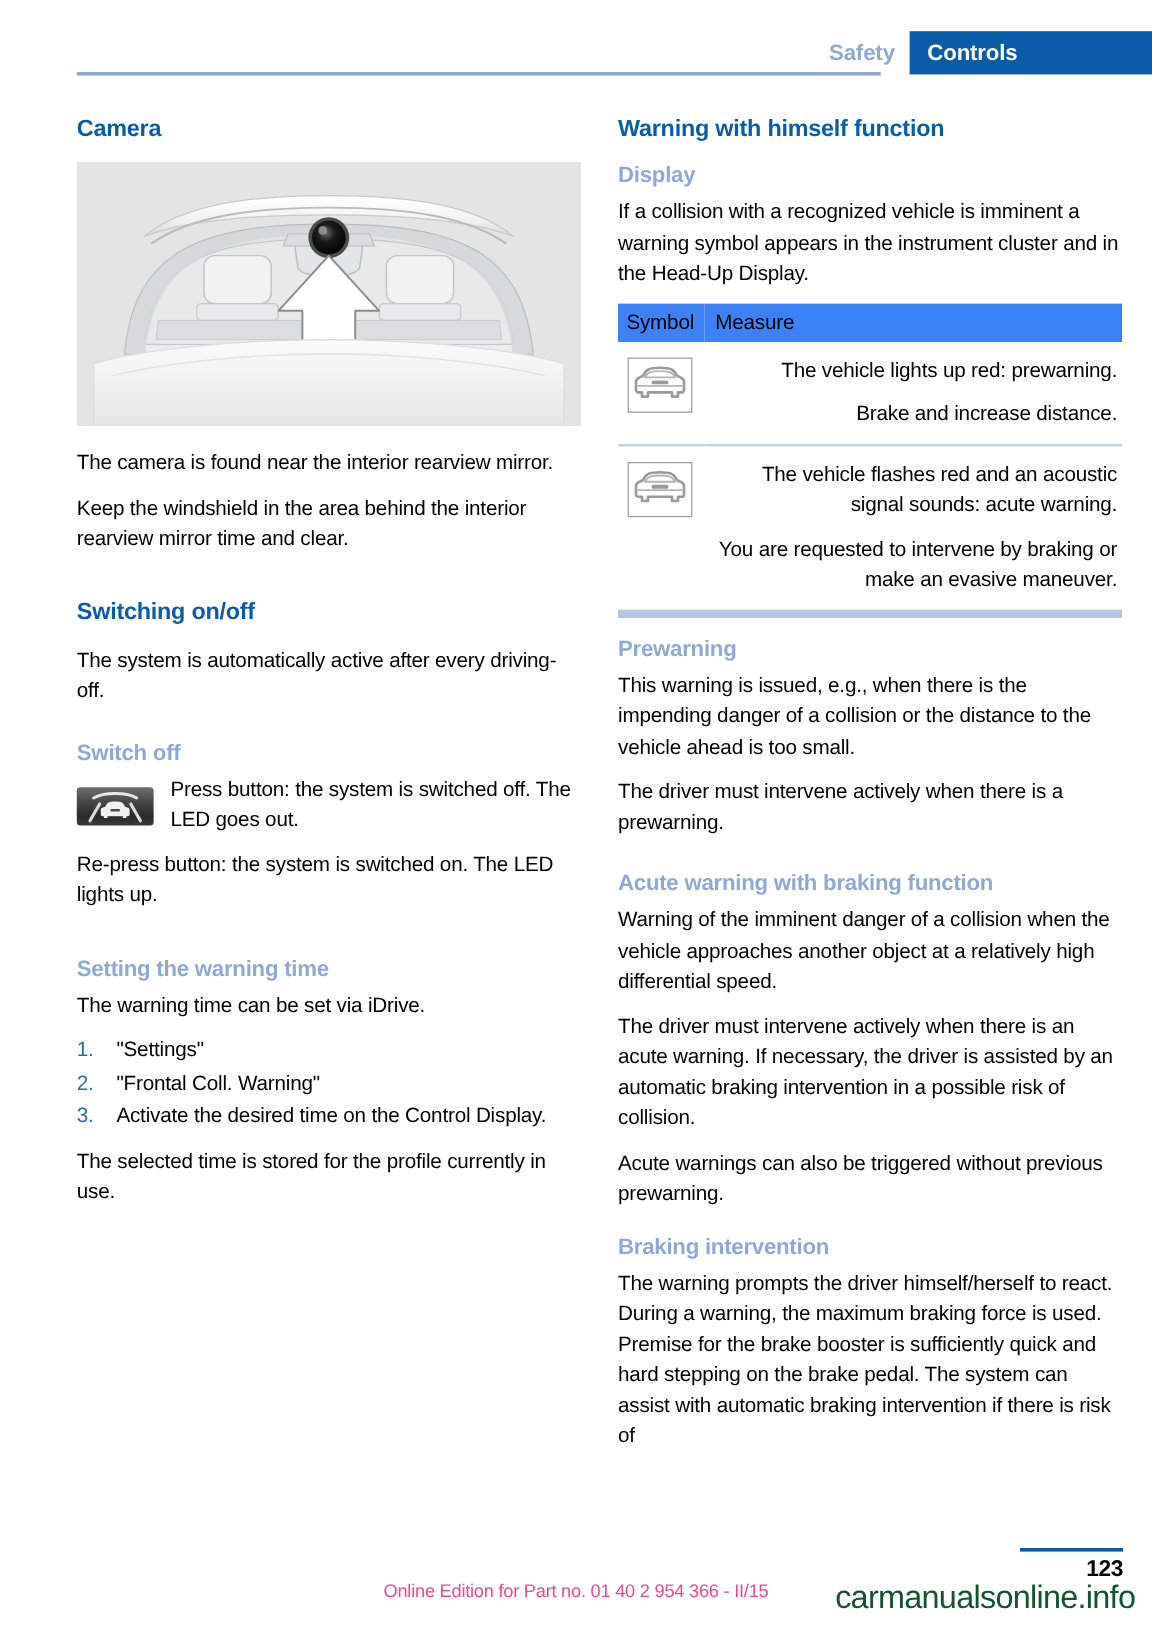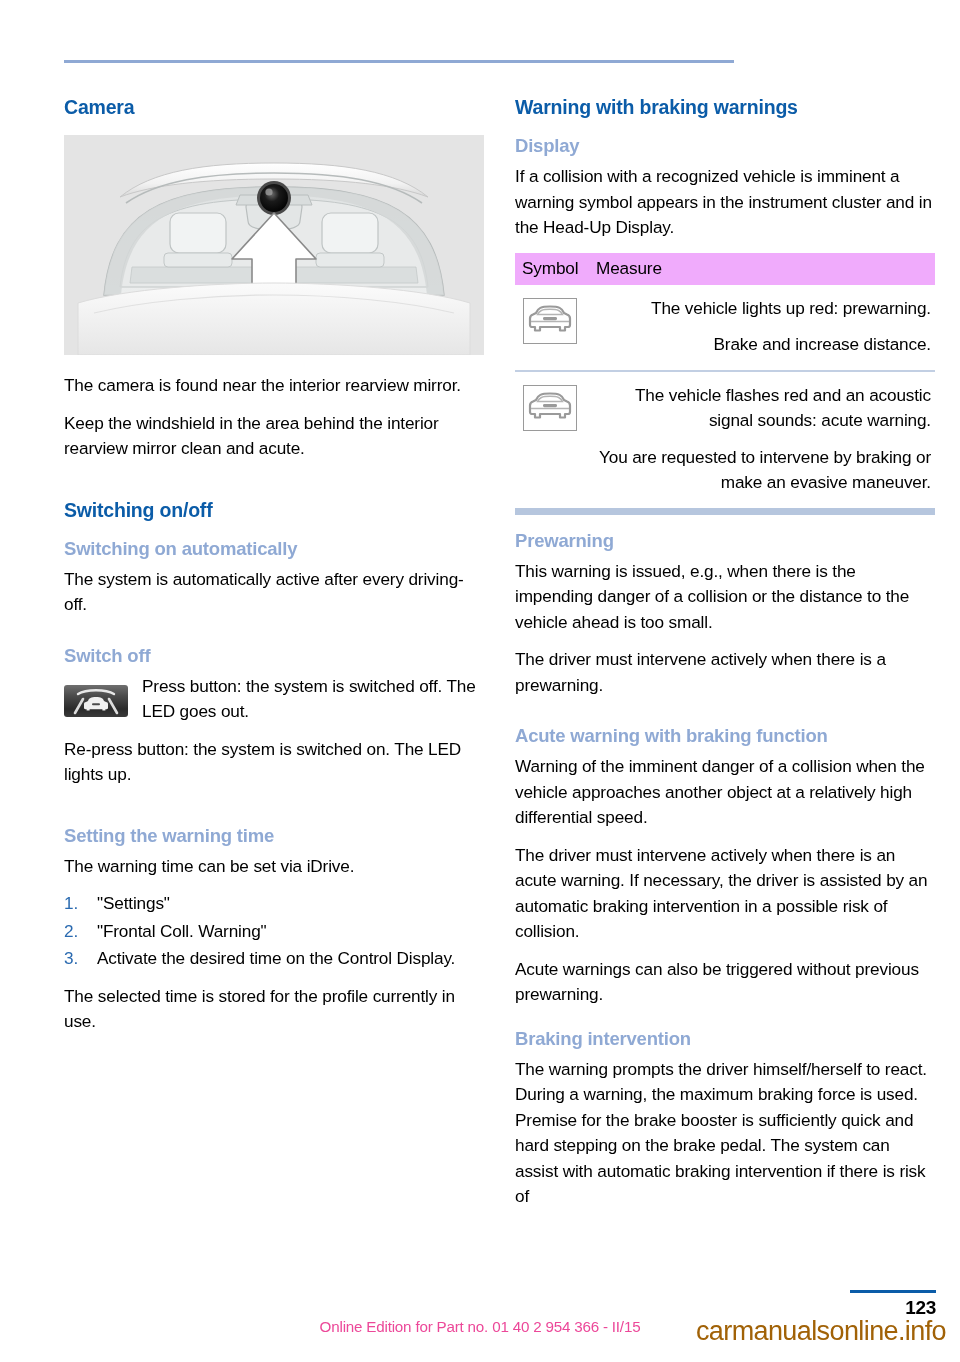--- a/index.html
+++ b/index.html
@@ -141,21 +141,21 @@
     color: #2a6ab0;
   }
 
   
   table.symtable {
     width: 420px;
     border-collapse: collapse;
     margin: 4px 0 0 0;
   }
   table.symtable th {
-    background: #f0abfc;
+    background: #3b82f6;
     text-align: left;
     font-weight: normal;
     font-size: 17.2px;
     padding: 5px 0 6px 7px;
     letter-spacing: -0.15px;
   }
   table.symtable th.th-measure { padding-left: 9px; }
   table.symtable td {
     vertical-align: top;
     padding: 11px 0 12px 0;
@@ -214,29 +214,33 @@
     width: 960px;
     text-align: center;
     font-size: 15.2px;
     color: #ec4899;
     letter-spacing: -0.2px;
   }
   .watermark {
     position: absolute;
     right: 14px; top: 44px;
     font-size: 27px;
-    color: #a16207;
+    color: #14532d;
     letter-spacing: -0.6px;
     pointer-events: none;
   }
 </style>
 </head>
 <body>
 
 <div class="page-header">
+  <div class="header-tabs">
+    <div class="tab-inactive">Safety</div>
+    <div class="tab-active">Controls</div>
+  </div>
   <div class="header-rule"></div>
 </div>
 
 <div class="col col-left">
 
   <h1 class="sec">Camera</h1>
 
   <div class="figure">
     <svg class="fig-svg" viewBox="0 0 420 220">
       <defs>
@@ -290,26 +294,25 @@
       <rect x="196" y="95" width="28" height="40" fill="#eceeee" stroke="#c6cbcb" stroke-width="1"></rect>
 
       <path d="M210 78 L252 124 L232 124 L232 162 L188 162 L188 124 L168 124 Z" fill="#ffffff" stroke="#8a8a8a" stroke-width="1.6" stroke-linejoin="round"></path>
 
       <path d="M14 168 C60 154 150 148 210 148 C270 148 360 154 406 168 L406 220 L14 220 Z" fill="url(#hoodg)" stroke="#dcdcdc" stroke-width="1"></path>
       <path d="M30 178 C80 166 150 160 210 160 C270 160 340 166 390 178" fill="none" stroke="#e0e0e0" stroke-width="1.2"></path>
     </svg>
   </div>
 
   <p class="body">The camera is found near the interior rearview mirror.</p>
-  <p class="body">Keep the windshield in the area behind the interior rearview mirror clean and acute.</p>
+  <p class="body">Keep the windshield in the area behind the interior rearview mirror time and clear.</p>
 
   <div class="gap-lg"></div>
   <h1 class="sec">Switching on/off</h1>
 
-  <h2 class="sub">Switching on automatically</h2>
   <p class="body">The system is automatically active after every driving-off.</p>
 
   <div class="gap-md"></div>
   <h2 class="sub">Switch off</h2>
 
   <div class="icon-para">
     <span class="btn-icon">
       <svg width="64" height="32" viewBox="0 0 64 32">
         <path d="M14 9 C22 4 42 4 50 9" fill="none" stroke="#e8e8e8" stroke-width="2.4" stroke-linecap="round"></path>
         <path d="M11 28 L19 14" stroke="#dcdcdc" stroke-width="2.6" stroke-linecap="round"></path>
@@ -340,21 +343,21 @@
       <span class="num">3.</span>
       <span>Activate the desired time on the Control Display.</span>
     </li>
   </ol>
 
   <p class="body">The selected time is stored for the profile currently in use.</p>
 </div>
 
 <div class="col col-right">
 
-  <h1 class="sec">Warning with braking warnings</h1>
+  <h1 class="sec">Warning with himself function</h1>
 
   <h2 class="sub">Display</h2>
   <p class="body">If a collision with a recognized vehicle is imminent a warning symbol appears in the instrument cluster and in the Head-Up Display.</p>
 
   <table class="symtable">
     <thead>
       <tr>
         <th>Symbol</th>
         <th class="th-measure">Measure</th>
       </tr>

